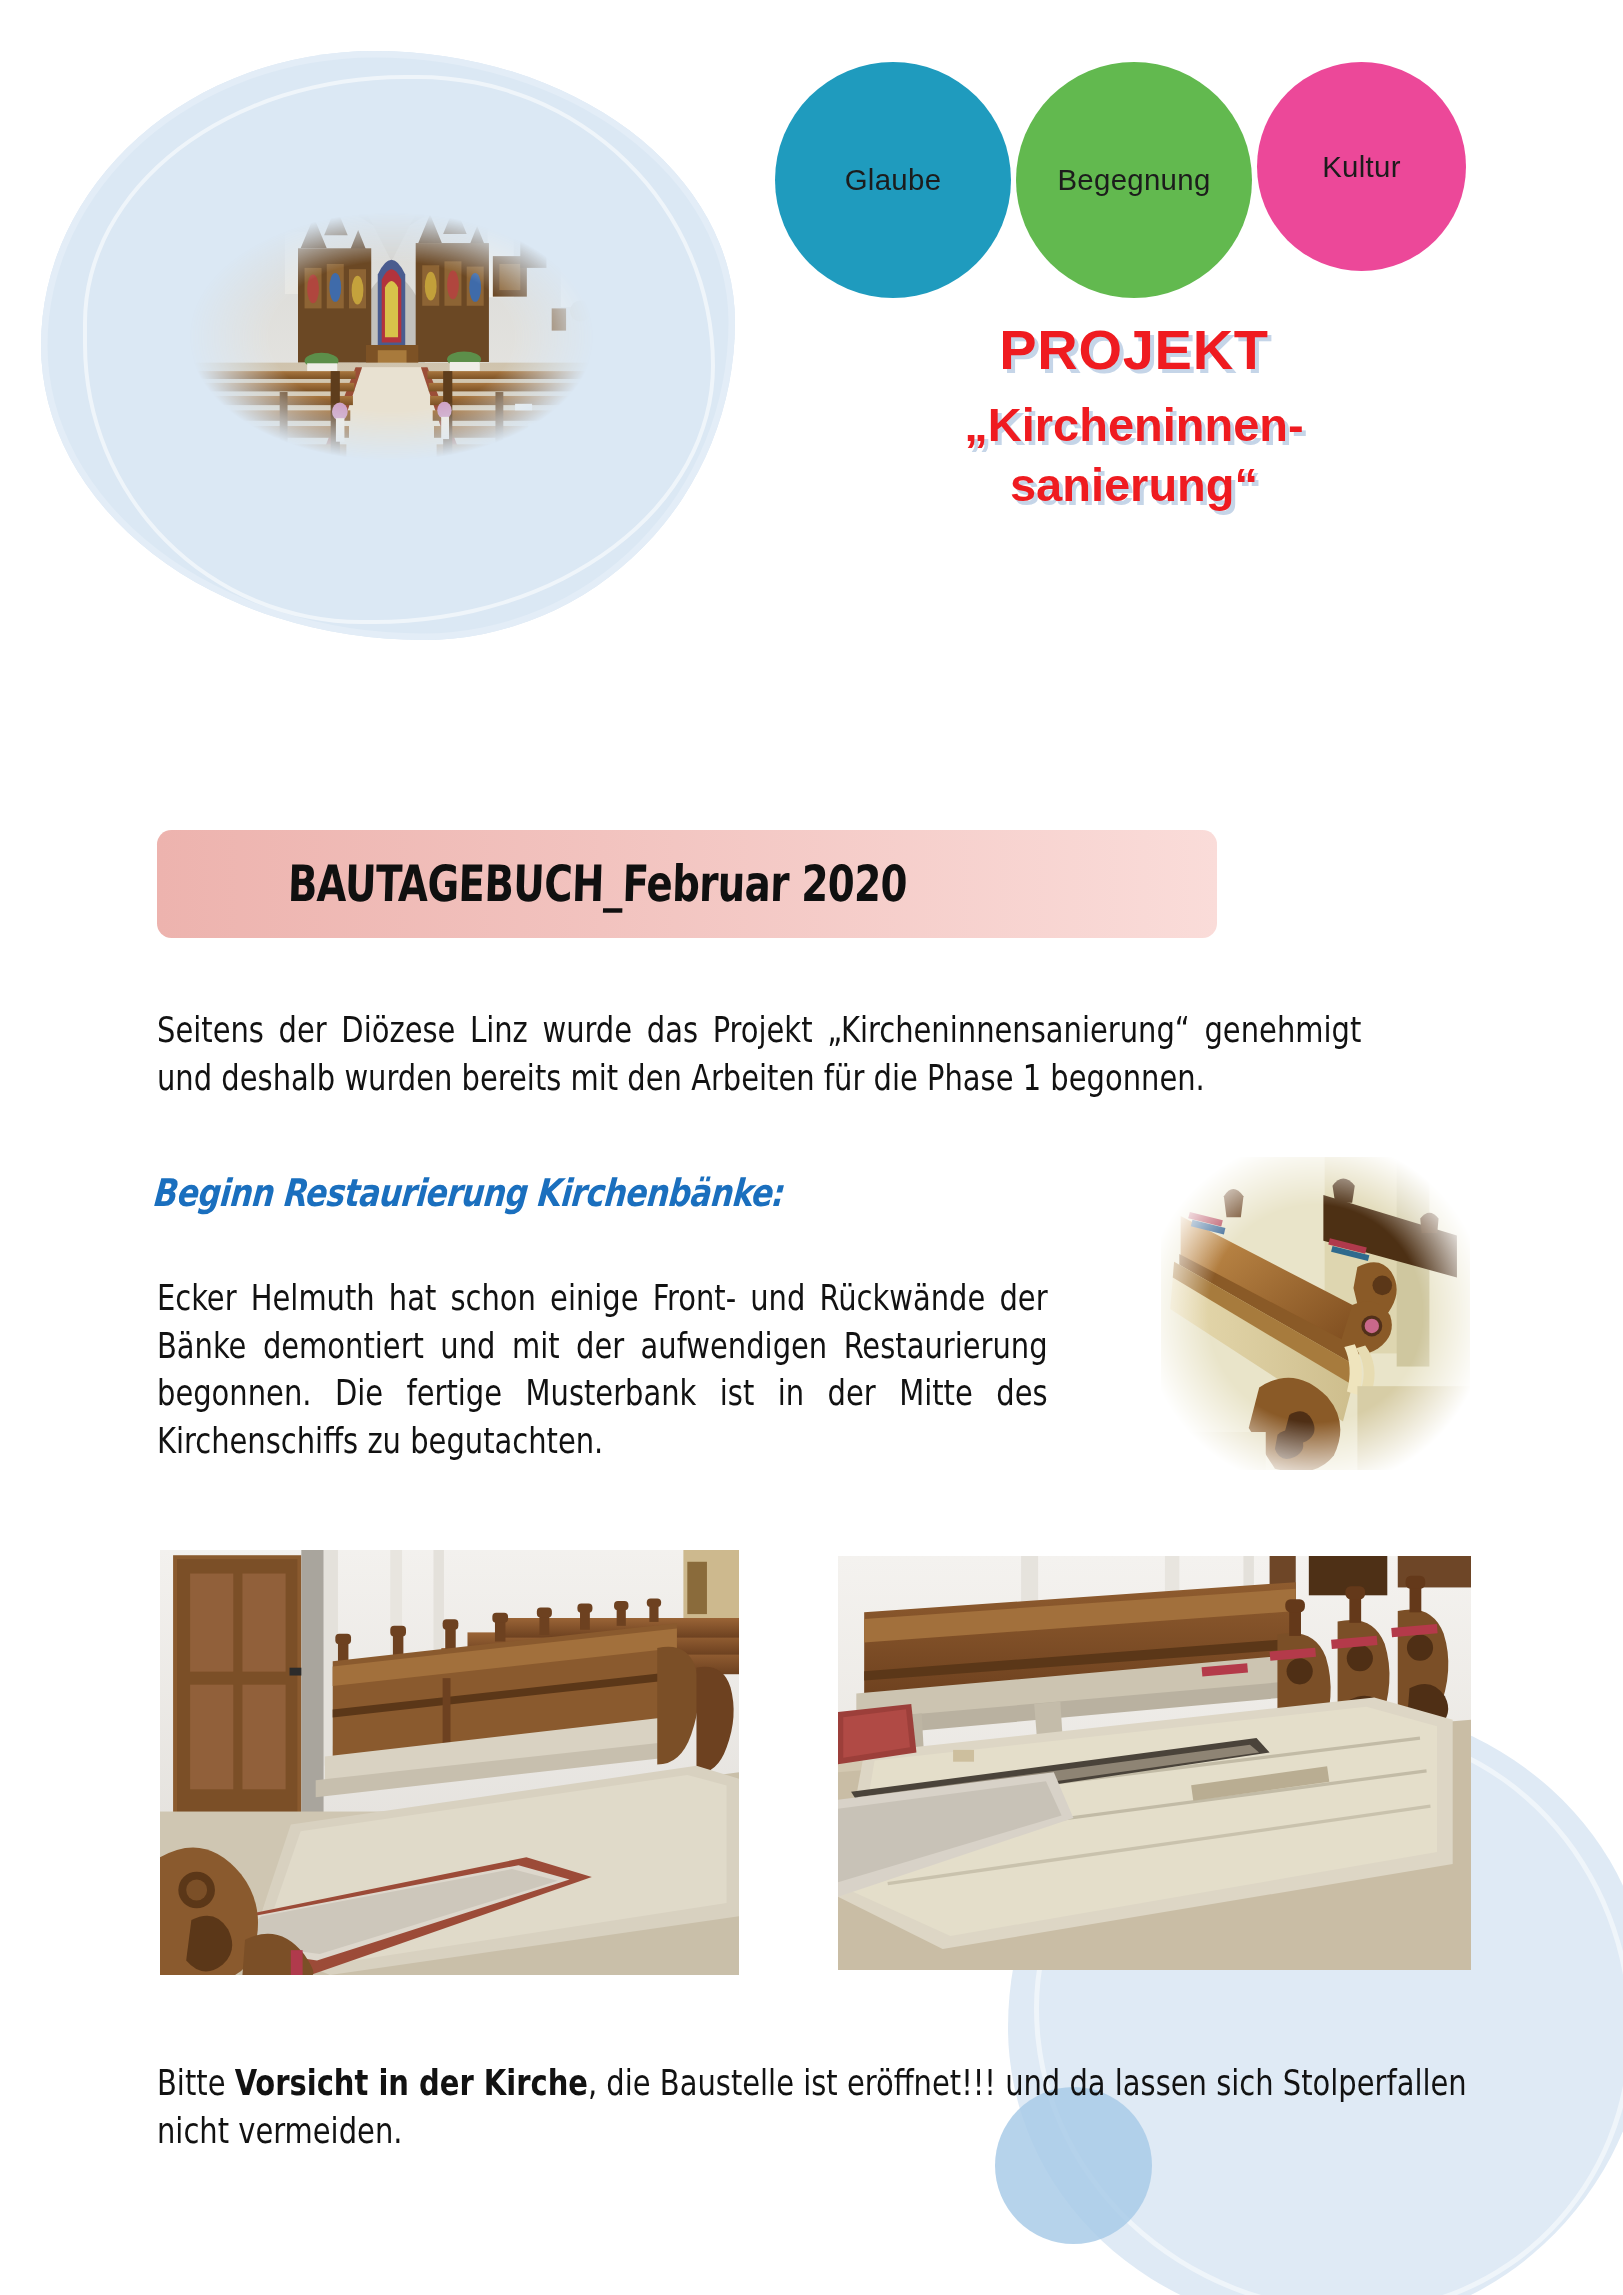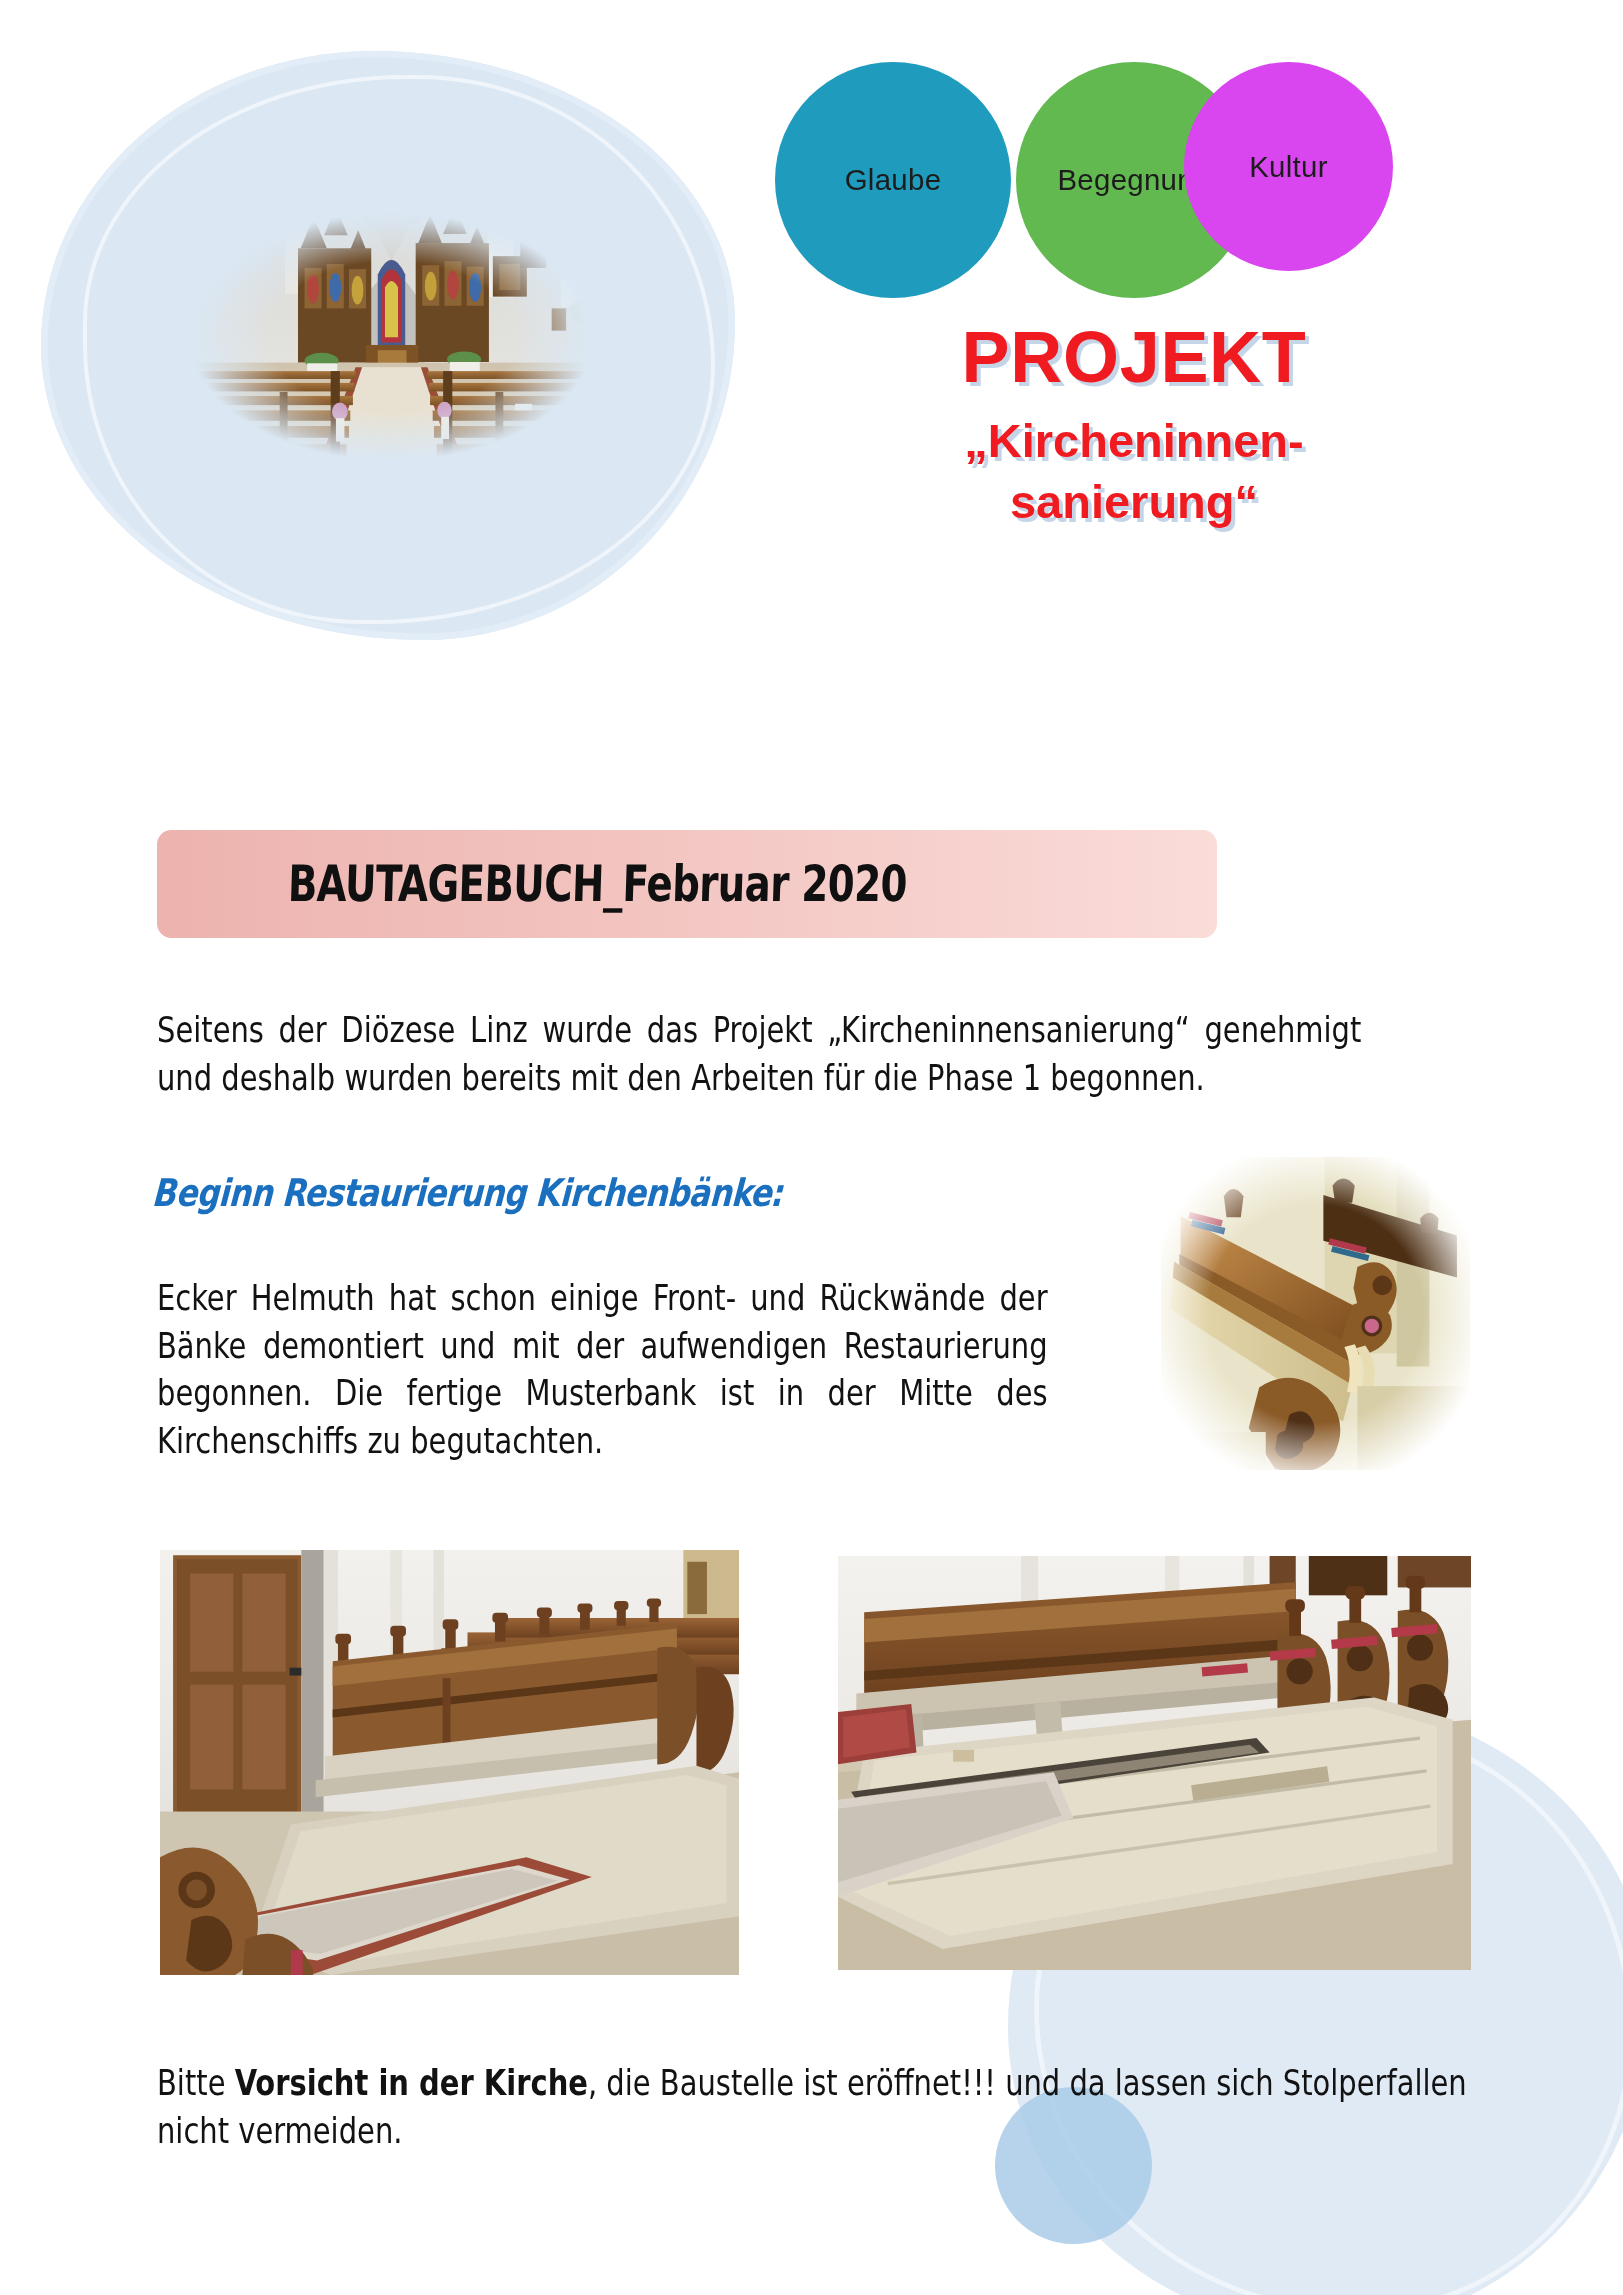--- a/index.html
+++ b/index.html
@@ -98,36 +98,36 @@
     display: flex;
     align-items: center;
     justify-content: center;
     color: #1c1c1c;
     font-family: "Liberation Sans", sans-serif;
     font-size: 29.4px;
     letter-spacing: 0.3px;
   }
   #circle-glaube   { left: 775px; top: 62px;  width: 236px; height: 236px; background: #1f9bbe; }
   #circle-begegnung{ left: 1016px; top: 62px;  width: 236px; height: 236px; background: #62b94f; }
-  #circle-kultur   { left: 1184px; top: 62px;  width: 209px; height: 209px; background: #d946ef; }
+  #circle-kultur   { left: 1257px; top: 62px;  width: 209px; height: 209px; background: #ec4899; }
 
   
   #title-block {
     position: absolute;
     left: 769px;
     top: 321px;
     width: 730px;
     text-align: center;
     font-family: "Liberation Sans", sans-serif;
     color: #ef1b20;
     line-height: 1.02;
     text-shadow: 3.9px 3.9px 0 #c5d5e8;
   }
   #title-main {
-    font-size: 72px;
+    font-size: 56px;
     font-weight: bold;
     letter-spacing: 0.7px;
     display: block;
   }
   #title-sub {
     font-size: 47px;
     font-weight: bold;
     display: block;
     margin-top: 17px;
     line-height: 1.28;

